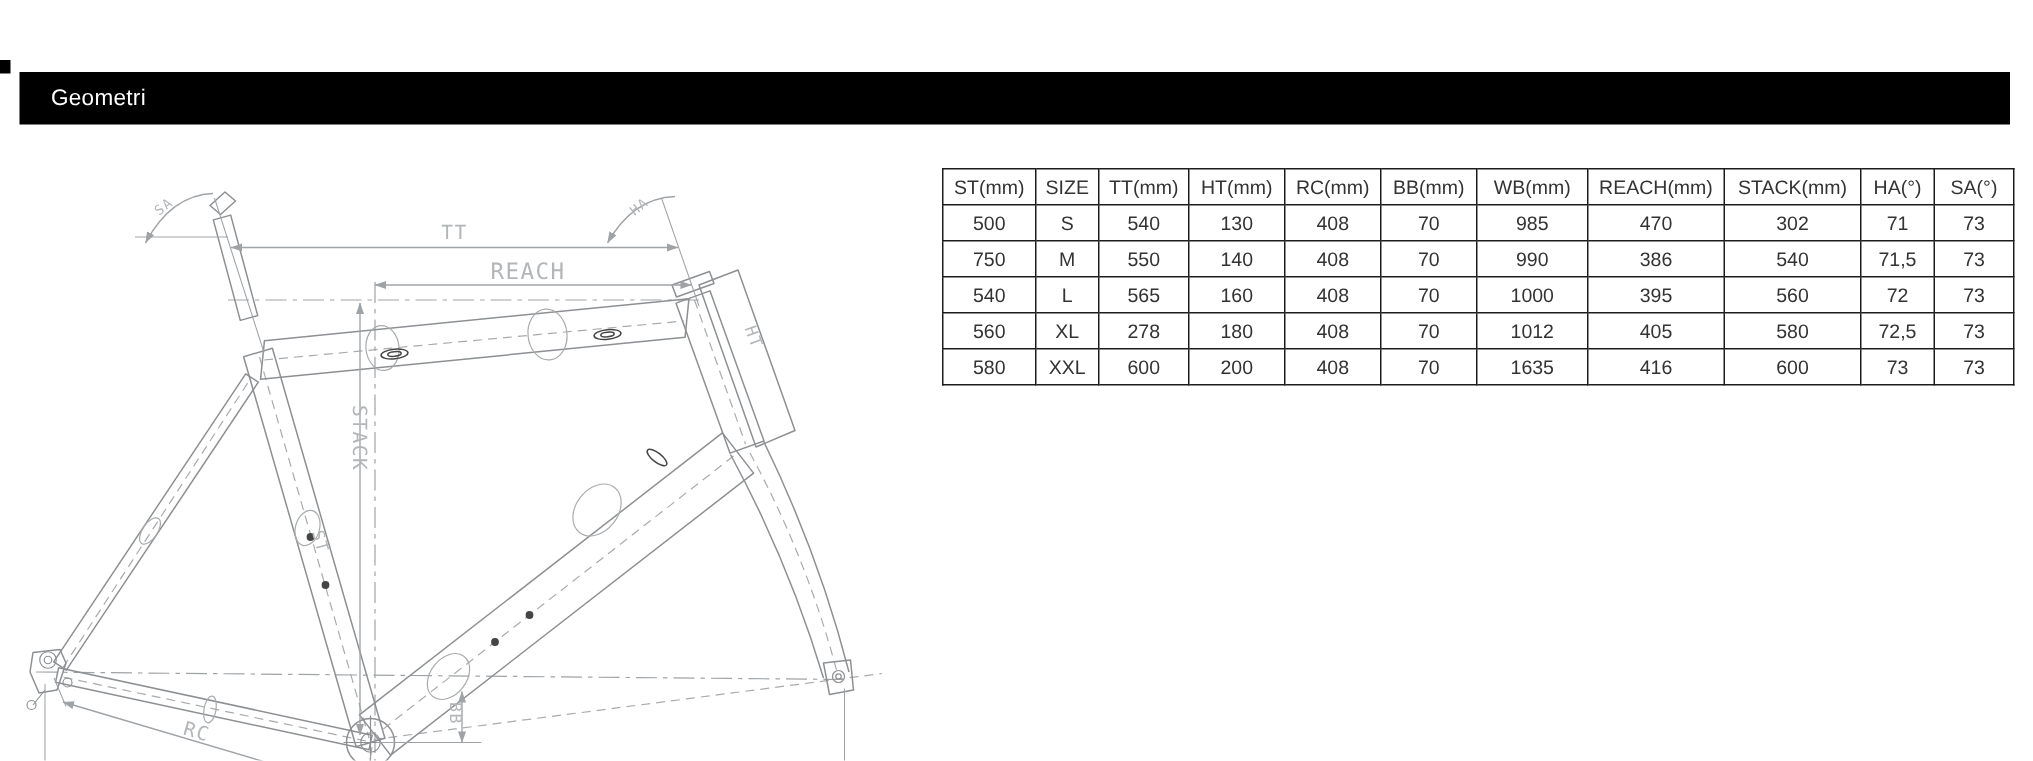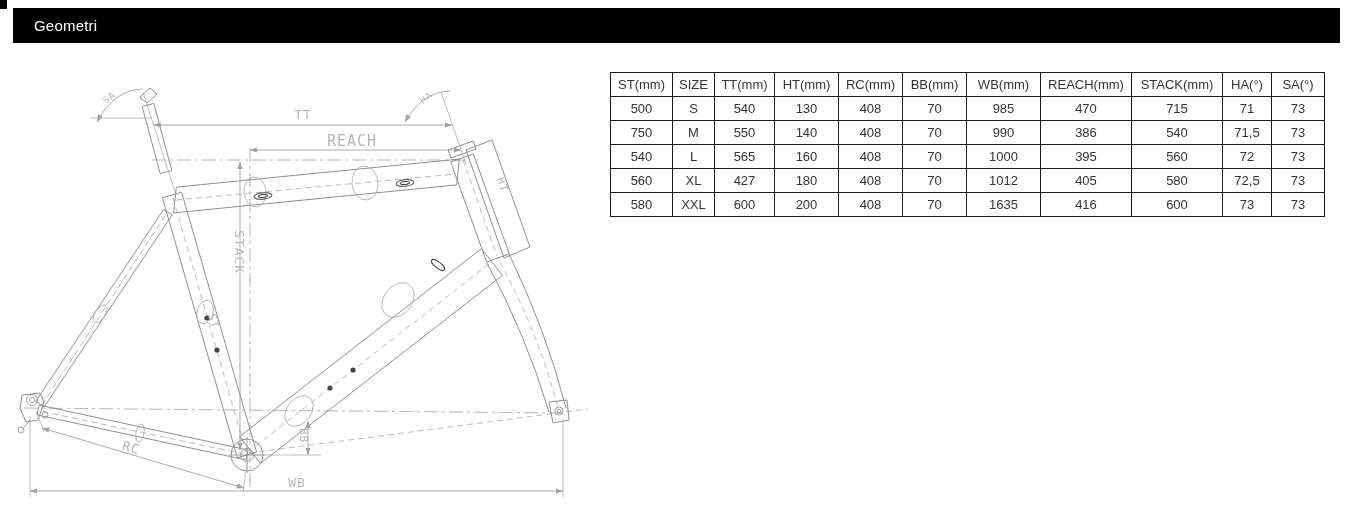--- a/index.html
+++ b/index.html
@@ -3,21 +3,21 @@
 <meta charset="utf-8">
 <style>
   :root{
     --header-bg:#000000; --header-text:#ffffff;
     --table-border:#1c1c1c; --table-text:#333333;
     --line:#8d9093; --hidden:#a8abad; --dim:#9fa3a6; --label:#b3b6b8; --detail:#454545;
   }
   *{box-sizing:border-box;margin:0;padding:0;}
   html,body{width:1355px;height:507px;background:#ffffff;overflow:hidden;
     font-family:"Liberation Sans",sans-serif;}
-  .page{position:relative;width:1355px;height:404px;background:#fff;}
+  .page{position:relative;width:1355px;height:404px;background:#fff;margin-top:40px;}
 
   .corner-mark{position:absolute;left:0;top:0;width:7px;height:9px;background:#000;}
 
   .header-bar{position:absolute;left:13px;top:8px;width:1327px;height:35px;
     background:var(--header-bg);display:flex;align-items:center;}
   .header-bar .title{color:var(--header-text);font-size:15px;letter-spacing:.2px;
     padding-left:21px;font-weight:400;}
 
   .diagram{position:absolute;left:0px;top:60px;width:610px;height:447px;}
   svg .tube{fill:none;stroke:var(--line);stroke-width:1;stroke-linejoin:round;}
@@ -25,21 +25,21 @@
   svg .hid{fill:none;stroke:var(--hidden);stroke-width:.8;stroke-dasharray:6 4;}
   svg .cline{fill:none;stroke:var(--dim);stroke-width:.8;stroke-dasharray:14 4 3 4;}
   svg .dimln{fill:none;stroke:var(--dim);stroke-width:.9;}
   svg .ext{fill:none;stroke:var(--dim);stroke-width:.7;}
   svg .sect{fill:none;stroke:var(--hidden);stroke-width:.8;}
   svg .det{fill:none;stroke:var(--detail);stroke-width:1;}
   svg .dot{fill:var(--detail);stroke:none;}
   svg .cadlabel{fill:var(--label);font-family:"DejaVu Sans Mono",monospace;letter-spacing:1px;}
   svg marker path{fill:var(--dim);}
 
-  table.geo{position:absolute;left:610px;top:72px;border-collapse:collapse;table-layout:fixed;border-radius:15px;}
+  table.geo{position:absolute;left:628px;top:72px;border-collapse:collapse;table-layout:fixed;border-radius:15px;}
   table.geo th,table.geo td{border:1px solid var(--table-border);height:24px;
     text-align:center;vertical-align:middle;font-size:13px;color:var(--table-text);
     font-weight:400;padding:0 2px;white-space:nowrap;}
   table.geo th{font-weight:400;}
 </style>
 </head>
 <body>
 
 <div class="page">
 
@@ -183,21 +183,21 @@
       <tbody>
         <tr>
           <td>500</td>
           <td>S</td>
           <td>540</td>
           <td>130</td>
           <td>408</td>
           <td>70</td>
           <td>985</td>
           <td>470</td>
-          <td>715</td>
+          <td>302</td>
           <td>71</td>
           <td>73</td>
         </tr>
         <tr>
           <td>750</td>
           <td>M</td>
           <td>550</td>
           <td>140</td>
           <td>408</td>
           <td>70</td>
@@ -216,21 +216,21 @@
           <td>70</td>
           <td>1000</td>
           <td>395</td>
           <td>560</td>
           <td>72</td>
           <td>73</td>
         </tr>
         <tr>
           <td>560</td>
           <td>XL</td>
-          <td>427</td>
+          <td>278</td>
           <td>180</td>
           <td>408</td>
           <td>70</td>
           <td>1012</td>
           <td>405</td>
           <td>580</td>
           <td>72,5</td>
           <td>73</td>
         </tr>
         <tr>

